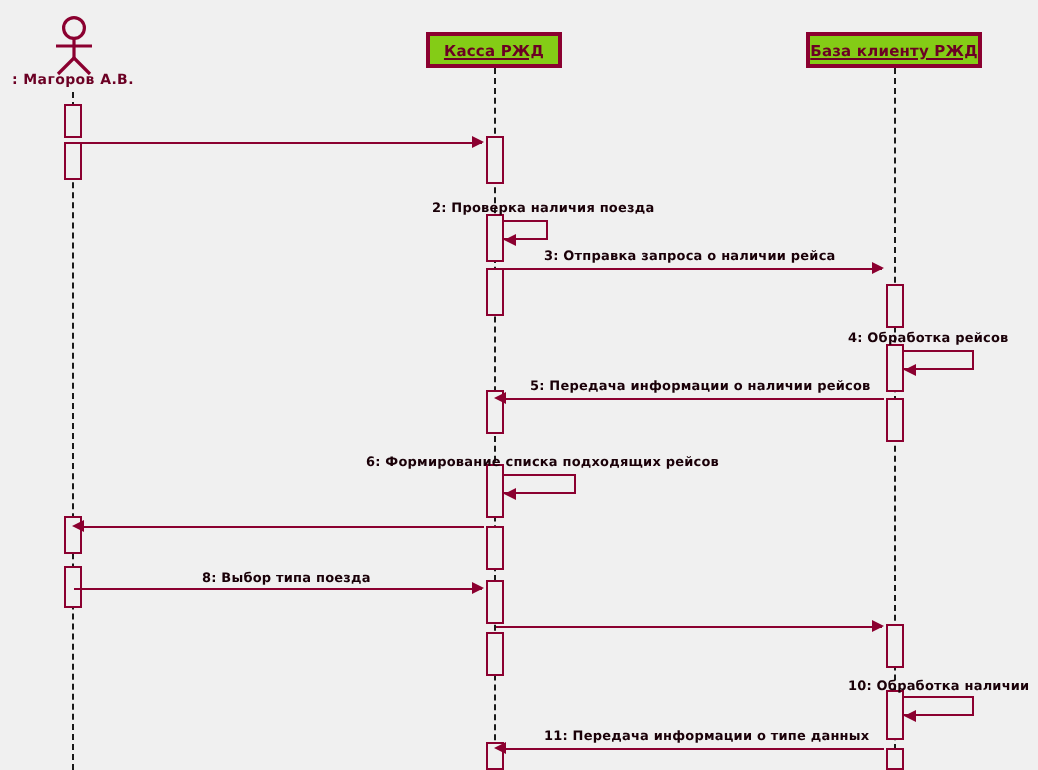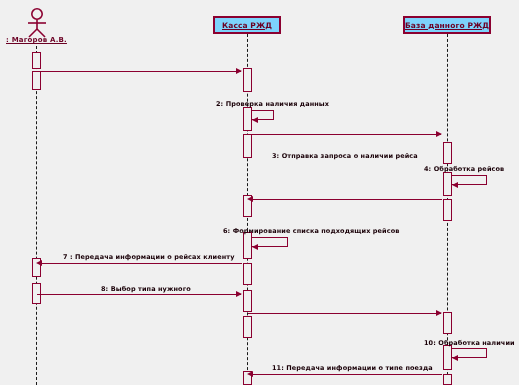--- a/index.html
+++ b/index.html
@@ -11,29 +11,28 @@
   }
   #canvas{position:relative;width:519px;height:385px;overflow:hidden;}
 
   
   .actor{position:absolute;}
   .actor svg{display:block;}
   .actor-label{
     position:absolute;
     font-size:7px;color:#6b0024;
     white-space:nowrap;
-    text-decoration:underline;
     font-weight:bold;
     letter-spacing:.2px;
   }
 
   
   .objbox{
     position:absolute;
-    background:#7dd3fc;
+    background:#84cc16;
     border:2px solid #8b0030;
     box-sizing:border-box;
     display:flex;align-items:center;justify-content:center;
   }
   .objbox span{
     font-size:7.5px;color:#6b0024;
     text-decoration:underline;
     font-weight:bold;
     white-space:nowrap;
     letter-spacing:.1px;
@@ -97,21 +96,21 @@
       <line x1="15" y1="21" x2="23" y2="29" stroke="#8b0030" stroke-width="1.6"></line>
     </svg>
   </div>
   <div class="actor-label" style="left:6px;top:36px;">: Магоров А.В.</div>
 
   <div class="objbox" style="left:213px;top:16px;width:68px;height:18px;">
     <span>Касса РЖД</span>
   </div>
 
   <div class="objbox" style="left:403px;top:16px;width:88px;height:18px;">
-    <span>База данного РЖД</span>
+    <span>База клиенту РЖД</span>
   </div>
 
   <div class="lifeline" style="left:36px;top:46px;height:339px;"></div>
   <div class="lifeline" style="left:247px;top:34px;height:351px;"></div>
   <div class="lifeline" style="left:447px;top:34px;height:351px;"></div>
 
   <div class="activation" style="left:32px;top:52px;height:17px;"></div>
   <div class="activation" style="left:32px;top:71px;height:19px;"></div>
   <div class="activation" style="left:32px;top:258px;height:19px;"></div>
   <div class="activation" style="left:32px;top:283px;height:21px;"></div>
@@ -129,51 +128,51 @@
   <div class="activation" style="left:443px;top:142px;height:22px;"></div>
   <div class="activation" style="left:443px;top:172px;height:24px;"></div>
   <div class="activation" style="left:443px;top:199px;height:22px;"></div>
   <div class="activation" style="left:443px;top:312px;height:22px;"></div>
   <div class="activation" style="left:443px;top:345px;height:25px;"></div>
   <div class="activation" style="left:443px;top:374px;height:11px;"></div>
 
   <div class="msgline" style="left:37px;top:71px;width:204px;"></div>
   <div class="arrowhead arrow-right" style="left:236px;top:68px;"></div>
 
-  <div class="msglabel" style="left:216px;top:100px;">2: Проверка наличия  данных</div>
+  <div class="msglabel" style="left:216px;top:100px;">2: Проверка наличия  поезда</div>
   <div class="selfmsg" style="left:252px;top:110px;width:22px;height:10px;"></div>
   <div class="arrowhead arrow-left" style="left:252px;top:117px;"></div>
 
-  <div class="msglabel" style="left:272px;top:124px;margin-top:28px;">3: Отправка запроса о наличии рейса</div>
+  <div class="msglabel" style="left:272px;top:124px;">3: Отправка запроса о наличии рейса</div>
   <div class="msgline" style="left:248px;top:134px;width:193px;"></div>
   <div class="arrowhead arrow-right" style="left:436px;top:131px;"></div>
 
   <div class="msglabel" style="left:424px;top:165px;">4: Обработка рейсов</div>
   <div class="selfmsg" style="left:452px;top:175px;width:35px;height:10px;"></div>
   <div class="arrowhead arrow-left" style="left:452px;top:182px;"></div>
 
+  <div class="msglabel" style="left:265px;top:189px;">5: Передача информации о наличии рейсов</div>
   <div class="msgline" style="left:253px;top:199px;width:189px;"></div>
   <div class="arrowhead arrow-left" style="left:247px;top:196px;"></div>
 
-  <div class="msglabel" style="left:183px;top:227px;margin-left:40px;">6: Формирование списка подходящих рейсов</div>
+  <div class="msglabel" style="left:183px;top:227px;">6: Формирование списка подходящих рейсов</div>
   <div class="selfmsg" style="left:252px;top:237px;width:36px;height:10px;"></div>
   <div class="arrowhead arrow-left" style="left:252px;top:244px;"></div>
 
-  <div class="msglabel" style="left:63px;top:253px;">7 : Передача информации о рейсах клиенту</div>
   <div class="msgline" style="left:42px;top:263px;width:200px;"></div>
   <div class="arrowhead arrow-left" style="left:36px;top:260px;"></div>
 
-  <div class="msglabel" style="left:101px;top:285px;">8:  Выбор типа нужного</div>
+  <div class="msglabel" style="left:101px;top:285px;">8:  Выбор типа поезда</div>
   <div class="msgline" style="left:37px;top:294px;width:204px;"></div>
   <div class="arrowhead arrow-right" style="left:236px;top:291px;"></div>
 
   <div class="msgline" style="left:248px;top:313px;width:193px;"></div>
   <div class="arrowhead arrow-right" style="left:436px;top:310px;"></div>
 
   <div class="msglabel" style="left:424px;top:339px;">10: Обработка наличии</div>
   <div class="selfmsg" style="left:452px;top:348px;width:35px;height:10px;"></div>
   <div class="arrowhead arrow-left" style="left:452px;top:355px;"></div>
 
-  <div class="msglabel" style="left:272px;top:364px;">11: Передача информации о типе поезда</div>
+  <div class="msglabel" style="left:272px;top:364px;">11: Передача информации о типе данных</div>
   <div class="msgline" style="left:253px;top:374px;width:189px;"></div>
   <div class="arrowhead arrow-left" style="left:247px;top:371px;"></div>
 
 </div>
 
 </body></html>

